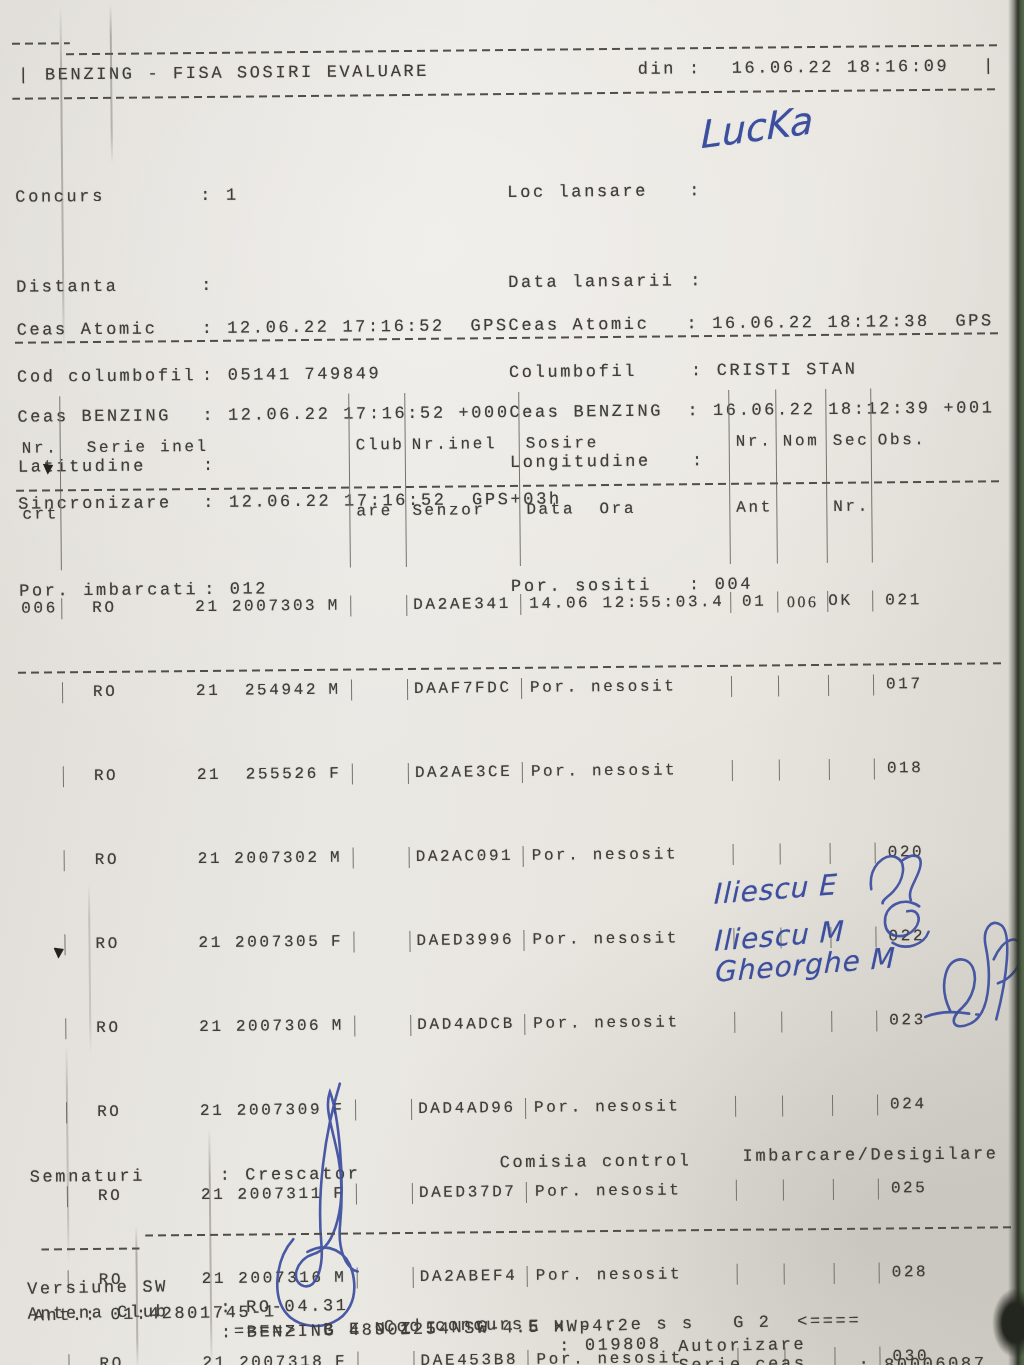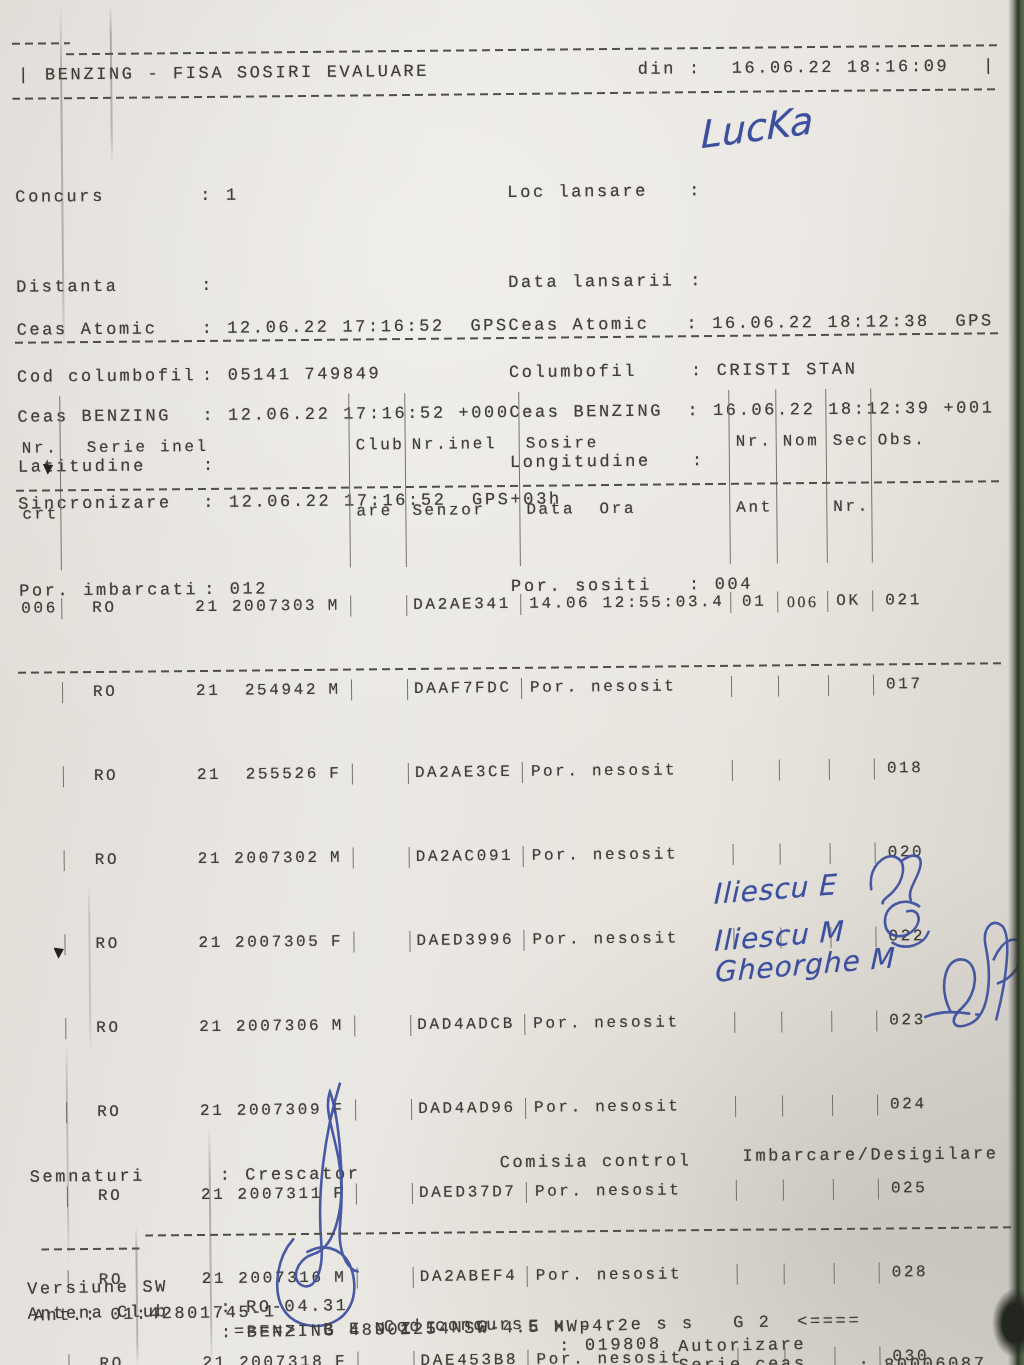--- a/index.html
+++ b/index.html
@@ -48,21 +48,21 @@
   .hcell div{height:24px;padding-left:6px;}
   .c-nr{padding-left:4px;}
   .c-serie{display:flex;}
   .c-ro{padding-left:30px;width:60px;}
   .c-num{width:165px;text-align:right;}
   .c-sex{flex:1;text-align:center;}
   .c-senzor{padding-left:6px;}
   .c-sosire{padding-left:8px;}
   .c-ant{text-align:center;}
   .c-nom{text-align:center;font-family:Liberation Serif, serif;}
-  .c-sec{padding-left:8px;}
+  .c-sec{}
   .c-obs{padding-left:12px;}
   
   .pen{font-family:"DejaVu Sans",sans-serif;font-style:italic;color:#3c4f9f;
     text-shadow:0 0 1px rgba(60,79,159,0.45);}
   #loc-hand{font-size:38px;transform:rotate(-7deg) skewX(-8deg);}
   .name-row{font-size:28px;transform:rotate(-4deg) skewX(-6deg);letter-spacing:1px;}
   svg.sig path{fill:none;stroke:#3b4da0;stroke-width:2.6;stroke-linecap:round;opacity:0.92;}
   
   #footer{position:absolute;inset:0;transform:rotate(-0.45deg);transform-origin:20px 100%;}
 </style>

